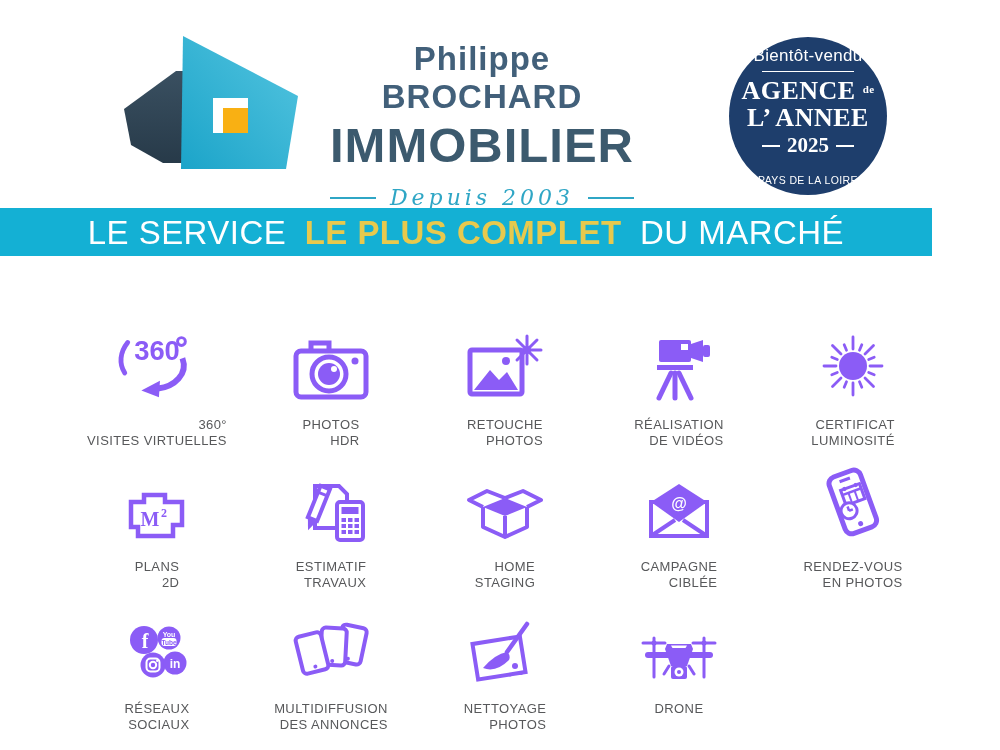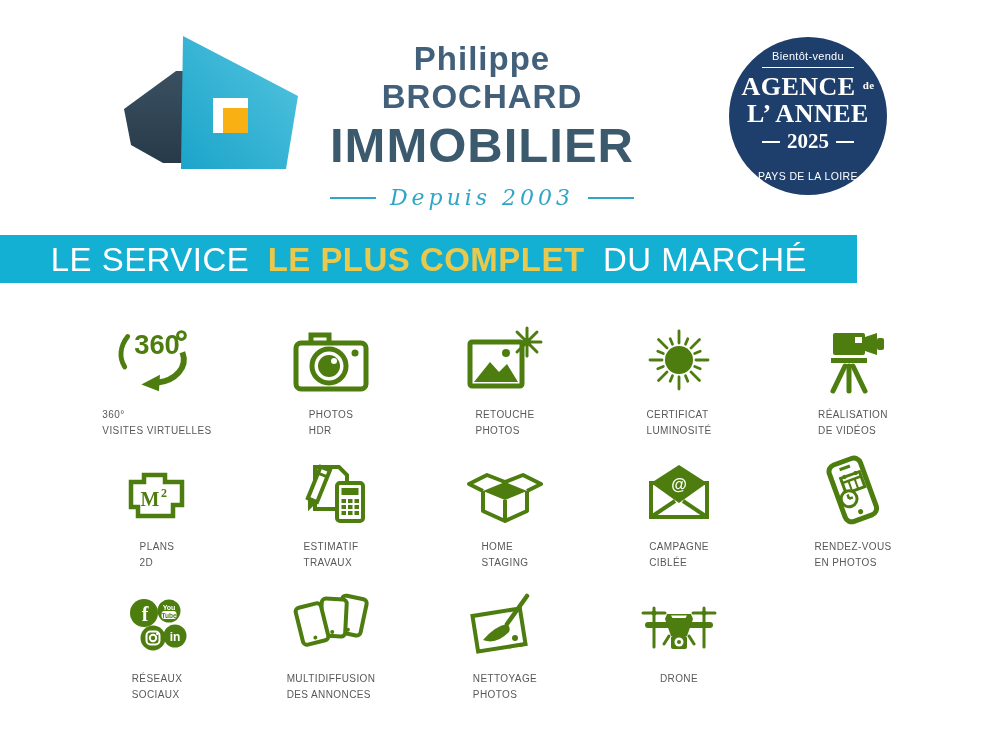--- a/index.html
+++ b/index.html
@@ -12,39 +12,39 @@
   .brand{position:absolute;left:312px;top:40px;width:340px;text-align:center;color:#3e5a6e;}
   .brand-line1{font-size:33px;font-weight:700;letter-spacing:1px;color:#42607a;}
   .brand-line2{font-size:49px;font-weight:700;letter-spacing:1px;margin-top:1px;color:#3c5a6e;}
   .tagline-row{display:flex;align-items:center;justify-content:center;gap:14px;margin-top:12px;}
   .tag-rule{width:46px;height:2px;background:#2fa6c5;}
   .tagline{font-family:"DejaVu Serif",serif;font-style:italic;font-size:22px;color:#2fa6c5;letter-spacing:4px;}
   
   .badge{position:absolute;left:729px;top:37px;width:158px;height:158px;border-radius:50%;
     background:#1e3e6c;color:#ffffff;display:flex;flex-direction:column;align-items:center;
     justify-content:center;text-align:center;}
-  .badge-top{font-size:11px;letter-spacing:.3px;}
+  .badge-top{font-size:17px;letter-spacing:.3px;}
   .badge-rule{width:92px;height:1.5px;background:#ffffff;margin:5px 0 4px;}
   .badge-title{font-family:"Liberation Serif",serif;font-weight:700;font-size:26px;line-height:27px;letter-spacing:.5px;}
   .badge-de{font-size:11px;font-weight:700;vertical-align:6px;}
   .badge-year-row{display:flex;align-items:center;gap:7px;margin-top:2px;}
   .badge-year-rule{width:18px;height:1.5px;background:#ffffff;}
   .badge-year{font-family:"Liberation Serif",serif;font-weight:700;font-size:21px;}
   .badge-region{font-size:10.5px;letter-spacing:.4px;margin-top:16px;}
   
-  .banner{position:absolute;left:0;top:235px;width:857px;height:48px;background:#14b0d4;
+  .banner{position:absolute;left:0;top:208px;width:932px;height:48px;background:#14b0d4;
     display:flex;align-items:center;justify-content:center;color:#ffffff;}
   .banner-inner{font-size:34px;letter-spacing:.5px;transform:scaleX(.97);white-space:nowrap;}
   .banner-hl{color:#e8c94d;font-weight:700;margin:0 9px;}
   
   .grid{position:absolute;left:70px;top:318px;width:870px;
     display:grid;grid-template-columns:repeat(5,1fr);row-gap:11px;}
   .cell{display:flex;flex-direction:column;align-items:center;}
-  .icon-box{height:84px;display:flex;align-items:center;justify-content:center;color:#4d7c0f;}
-  .svc-label{margin-top:5px;font-size:10px;line-height:15.5px;color:#57585a;text-align:left;
+  .icon-box{height:84px;display:flex;align-items:flex-end;justify-content:center;color:#8b5cf6;}
+  .svc-label{margin-top:15px;font-size:13px;line-height:15.5px;color:#57585a;text-align:right;
     white-space:pre-line;letter-spacing:.4px;min-height:32px;}
 </style>
 </head>
 <body>
 
 <div class="logo">
   <svg width="190" height="150" viewBox="0 0 190 150">
     <defs>
       <linearGradient id="tealGrad" x1="0" y1="1" x2="1" y2="0">
         <stop offset="0" stop-color="#1ba4c9"></stop>
@@ -137,20 +137,39 @@
           <line x1="63" y1="2" x2="63" y2="30"></line>
           <line x1="49" y1="16" x2="77" y2="16"></line>
           <line x1="53" y1="6" x2="73" y2="26"></line>
           <line x1="53" y1="26" x2="73" y2="6"></line>
         </g>
         <circle cx="63" cy="16" r="4" fill="currentColor" stroke="none"></circle>
       </svg>
     </div>
     <div class="svc-label">RETOUCHE
 PHOTOS</div>
+  </div>
+
+  <div class="cell">
+    <div class="icon-box">
+      <svg width="76" height="70" viewBox="0 0 76 70" fill="none" stroke="currentColor">
+        <rect x="18" y="8" width="32" height="22" rx="2" fill="currentColor" stroke="none"></rect>
+        <rect x="40" y="12" width="7" height="6" fill="#ffffff" stroke="none"></rect>
+        <polygon points="50,12 62,8 62,30 50,26" fill="currentColor" stroke="none"></polygon>
+        <rect x="62" y="13" width="7" height="12" rx="2" fill="currentColor" stroke="none"></rect>
+        <rect x="16" y="33" width="36" height="5" fill="currentColor" stroke="none"></rect>
+        <g stroke-width="5" stroke-linecap="round">
+          <line x1="34" y1="41" x2="34" y2="66"></line>
+          <line x1="30" y1="41" x2="18" y2="66"></line>
+          <line x1="38" y1="41" x2="50" y2="66"></line>
+        </g>
+      </svg>
+    </div>
+    <div class="svc-label">RÉALISATION
+DE VIDÉOS</div>
   </div>
 
   <div class="cell">
     <div class="icon-box">
       <svg width="80" height="72" viewBox="0 0 80 72" fill="none" stroke="currentColor">
         <circle cx="40" cy="36" r="14" fill="currentColor" stroke="none"></circle>
         <g stroke-width="2.8" stroke-linecap="round">
           <line x1="57" y1="36" x2="69" y2="36"></line>
             <line x1="55.7" y1="42.5" x2="61.2" y2="44.8"></line>
           <line x1="52" y1="48" x2="60.5" y2="56.5"></line>
@@ -169,39 +188,20 @@
             <line x1="55.7" y1="29.5" x2="61.2" y2="27.2"></line>
         </g>
       </svg>
     </div>
     <div class="svc-label">CERTIFICAT
 LUMINOSITÉ</div>
   </div>
 
   <div class="cell">
     <div class="icon-box">
-      <svg width="76" height="70" viewBox="0 0 76 70" fill="none" stroke="currentColor">
-        <rect x="18" y="8" width="32" height="22" rx="2" fill="currentColor" stroke="none"></rect>
-        <rect x="40" y="12" width="7" height="6" fill="#ffffff" stroke="none"></rect>
-        <polygon points="50,12 62,8 62,30 50,26" fill="currentColor" stroke="none"></polygon>
-        <rect x="62" y="13" width="7" height="12" rx="2" fill="currentColor" stroke="none"></rect>
-        <rect x="16" y="33" width="36" height="5" fill="currentColor" stroke="none"></rect>
-        <g stroke-width="5" stroke-linecap="round">
-          <line x1="34" y1="41" x2="34" y2="66"></line>
-          <line x1="30" y1="41" x2="18" y2="66"></line>
-          <line x1="38" y1="41" x2="50" y2="66"></line>
-        </g>
-      </svg>
-    </div>
-    <div class="svc-label">RÉALISATION
-DE VIDÉOS</div>
-  </div>
-
-  <div class="cell">
-    <div class="icon-box">
       <svg width="80" height="64" viewBox="0 0 80 64" fill="none" stroke="currentColor">
         <path d="M14,22 h13 v-7 h21 v7 h17 v23 h-9 v11 h-35 v-9 h-7 z" stroke-width="4.5"></path>
         <text x="33" y="46" font-size="20" font-weight="700" fill="currentColor" stroke="none" text-anchor="middle" font-family="Liberation Serif,serif">M</text>
         <text x="44" y="37" font-size="12" font-weight="700" fill="currentColor" stroke="none" font-family="Liberation Serif,serif">2</text>
       </svg>
     </div>
     <div class="svc-label">PLANS
 2D</div>
   </div>
 

